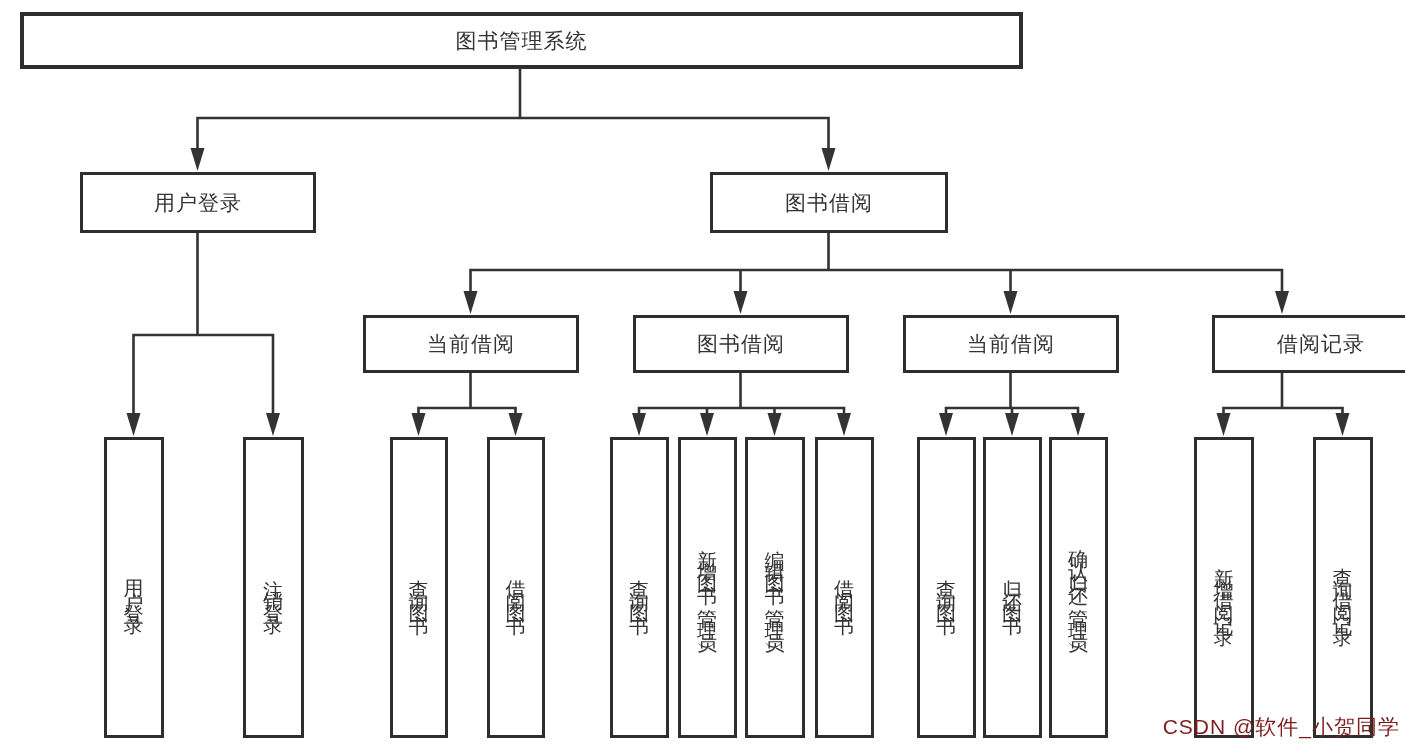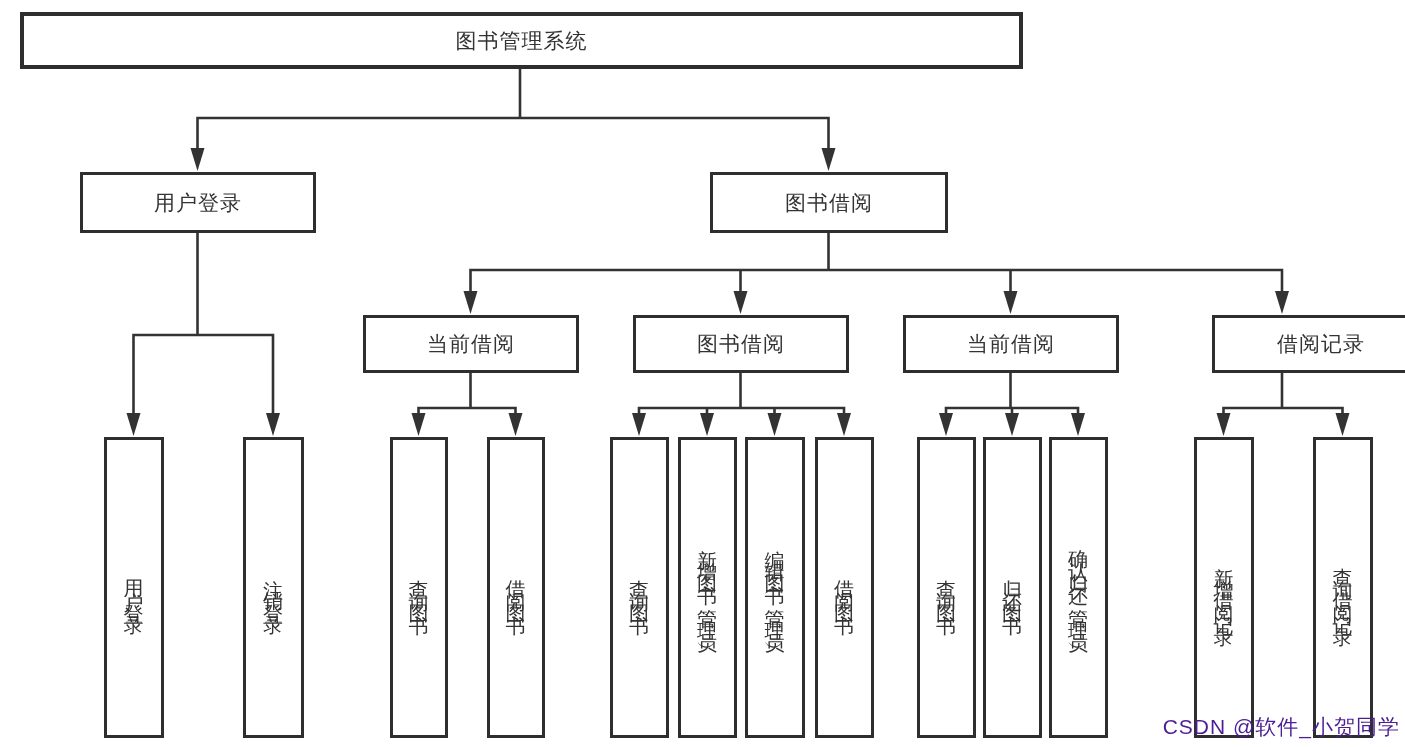--- a/index.html
+++ b/index.html
@@ -32,21 +32,21 @@
     text-orientation:mixed;
     font-size:20px;
     letter-spacing:12px;
     line-height:1;
   }
   #watermark{
     position:absolute;
     right:5px;
     top:713px;
     z-index:3;
-    color:#4c1d95;
+    color:#7f1d1d;
     font-size:21px;
     letter-spacing:1px;
     white-space:nowrap;
   }
 </style>
 </head>
 <body>
 
 <div id="canvas">
 

